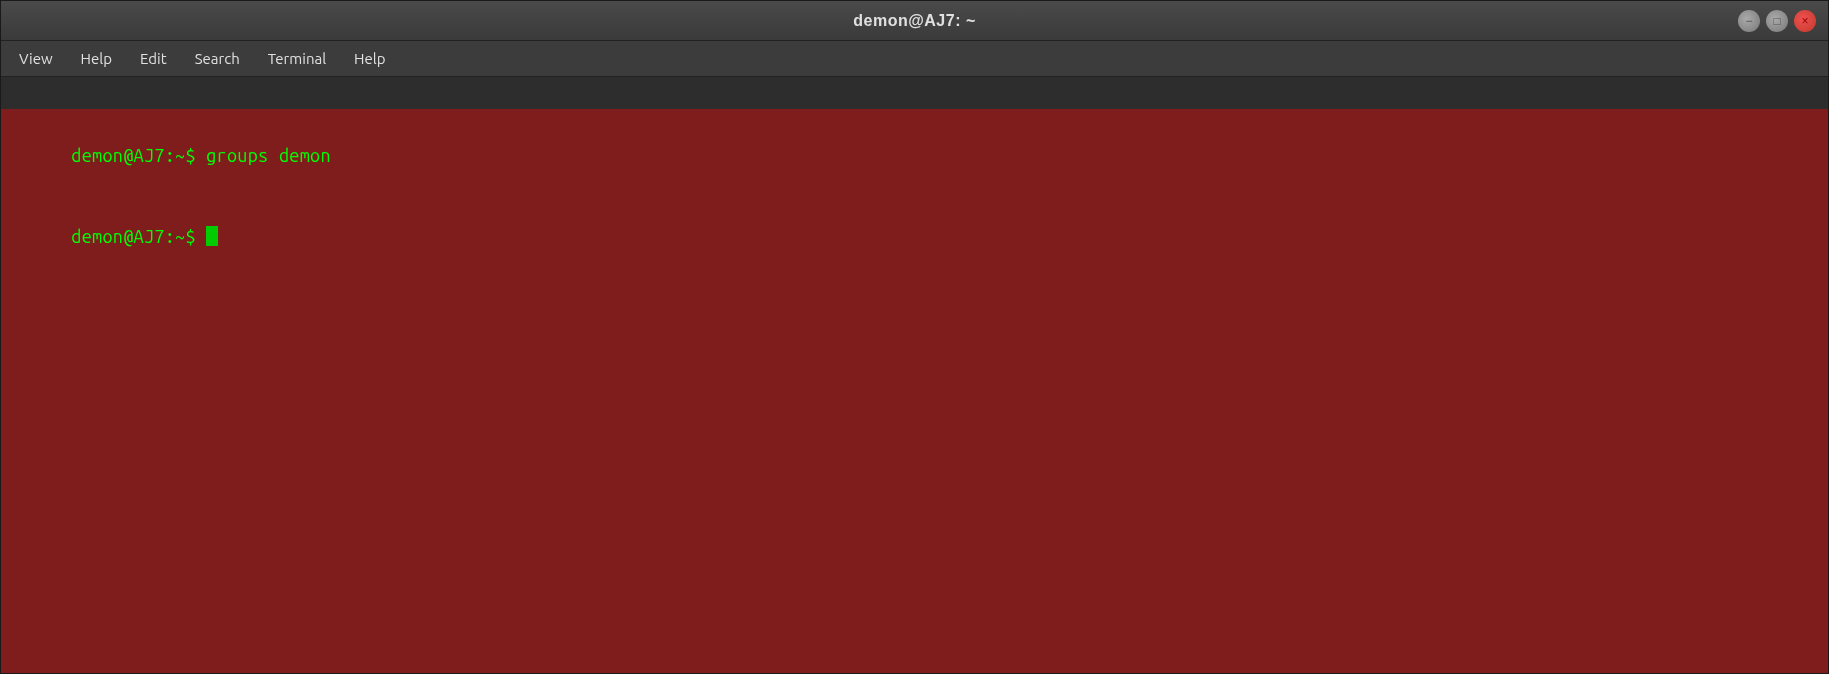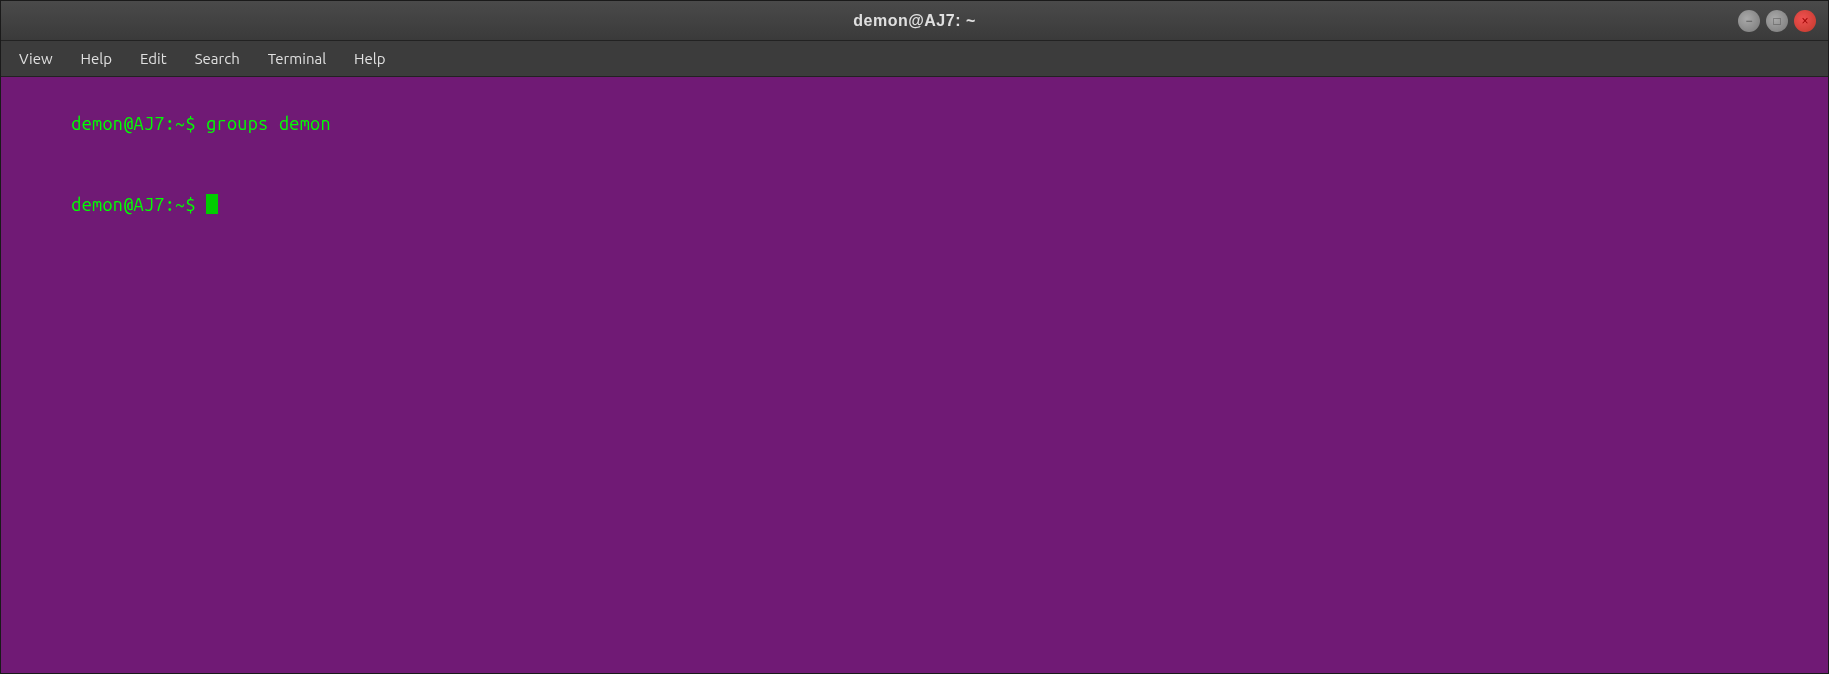--- a/index.html
+++ b/index.html
@@ -96,24 +96,25 @@
       color: #e0e0e0;
       font-family: 'Ubuntu', Arial, sans-serif;
       font-size: 15px;
       padding: 4px 14px;
       cursor: pointer;
       border-radius: 3px;
     }
 
     .terminal-body {
       flex: 1;
-      background: #701a75;
+      background: #7f1d1d;
       padding: 6px 8px;
       overflow: hidden;
       color: #00cc00;
+      margin-top: 32px;
     }
 
     .terminal-line {
       font-size: 18px;
       line-height: 1.5;
       white-space: pre;
       letter-spacing: 0.3px;
     }
 
     .prompt {

